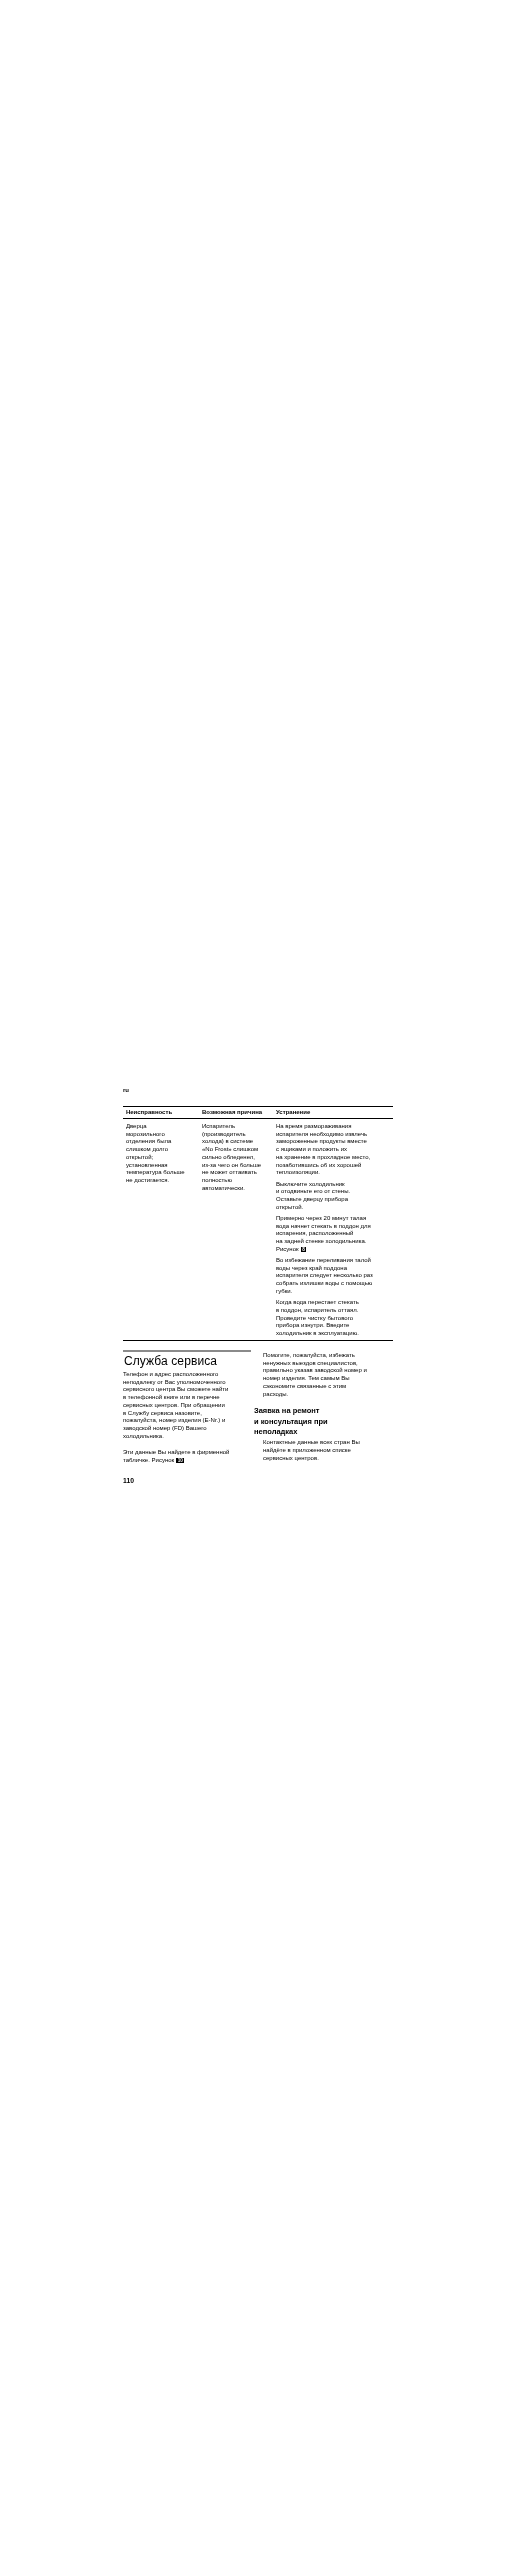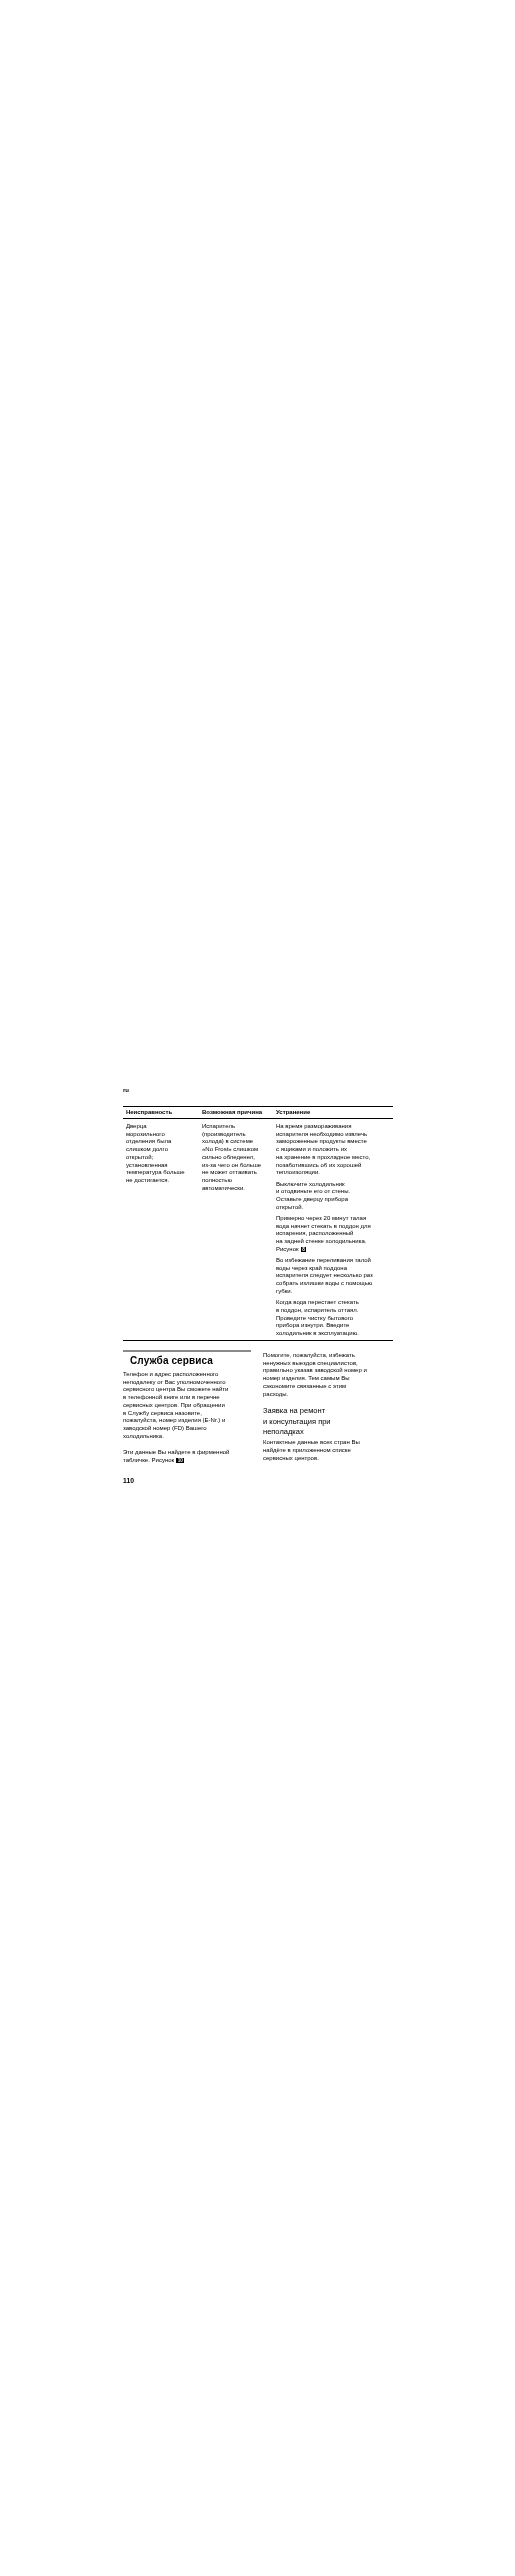--- a/index.html
+++ b/index.html
@@ -50,31 +50,31 @@
     padding: 0 1.4px; margin-left: 2.1px;
     vertical-align: 0px;
   }
 
   
   .divider-bar {
     left: 123px; top: 1350px; width: 128px; height: 2.1px;
     background: #8a8a8a;
   }
   .section-title {
-    left: 130px; top: 1355px;
-    font-size: 10px; font-weight: bold; line-height: 12px;
+    left: 124px; top: 1355px;
+    font-size: 12px; font-weight: normal; line-height: 12px;
     letter-spacing: 0.1px;
   }
   .body-par { font-size: 6px; line-height: 7.7px; }
   .svc-left-p1 { left: 123px; top: 1371px; }
   .svc-left-p2 { left: 123px; top: 1449px; }
   .svc-right-p1 { left: 263px; top: 1352px; }
   .sub-title {
-    left: 263px; top: 1406px;
-    font-size: 7.5px; font-weight: normal; line-height: 10.5px;
+    left: 254px; top: 1406px;
+    font-size: 7.5px; font-weight: bold; line-height: 10.5px;
   }
   .svc-right-p2 { left: 263px; top: 1438px; line-height: 8.2px; }
 
   
   .page-number {
     left: 123px; top: 1477px;
     font-size: 6.8px; font-weight: bold;
   }
 </style>
 </head>

